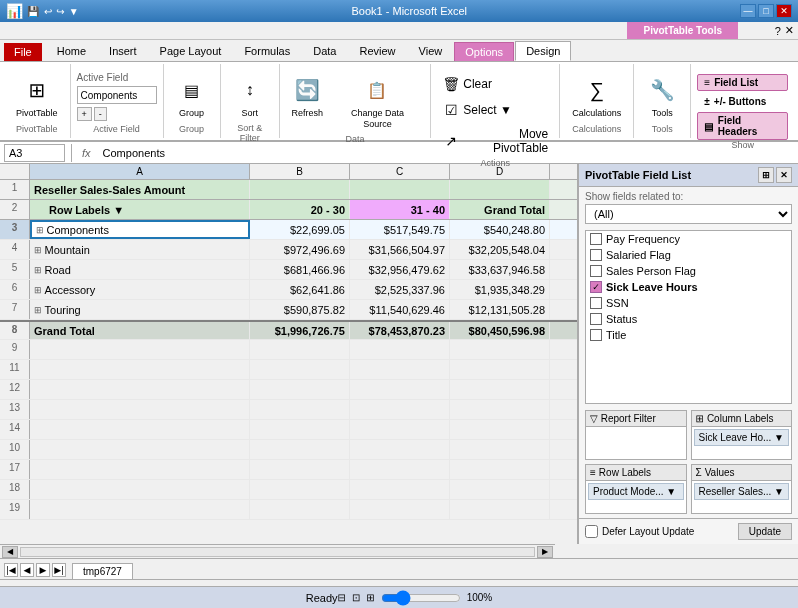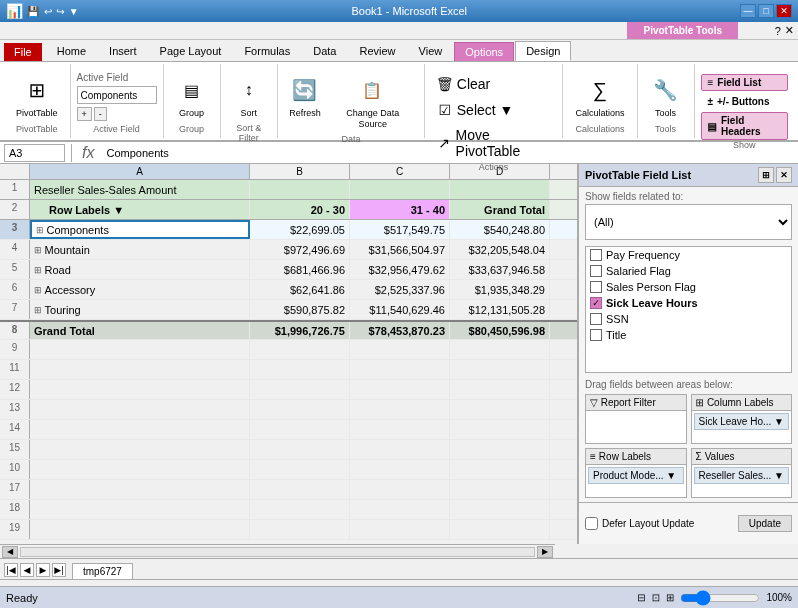--- a/index.html
+++ b/index.html
@@ -116,21 +116,21 @@
       display: flex;
       flex-direction: row;
       align-items: center;
       gap: 3px;
       padding: 2px 4px;
       cursor: pointer;
       border: 1px solid transparent;
       border-radius: 2px;
     }
     .ribbon-btn-small-icon { width: 18px; height: 18px; display: flex; align-items: center; justify-content: center; font-size: 14px; }
-    .ribbon-btn-small-label { font-size: 14px; }
+    .ribbon-btn-small-label { font-size: 12px; text-align: right; }
     .show-btn {
       display: flex;
       align-items: center;
       gap: 4px;
       padding: 2px 6px;
       cursor: pointer;
       border: 1px solid transparent;
       border-radius: 2px;
       font-size: 10px;
       font-weight: bold;
@@ -148,21 +148,21 @@
       padding: 0 4px;
     }
     .name-box {
       width: 61px;
       border: 1px solid #ababab;
       padding: 1px 4px;
       font-size: 11px;
       height: 18px;
     }
     .formula-divider { width: 1px; height: 18px; background: #ababab; margin: 0 2px; }
-    .formula-fx { font-size: 16px; color: #666; padding: 0 4px; font-style: italic; }
+    .formula-fx { font-size: 11px; color: #666; padding: 0 4px; font-style: italic; }
     .formula-input {
       flex: 1;
       border: none;
       outline: none;
       font-size: 11px;
       padding: 0 4px;
     }
 
     
     .spreadsheet {
@@ -256,21 +256,21 @@
       align-items: center;
       justify-content: space-between;
       border-bottom: 1px solid #ababab;
     }
     .panel-header-buttons { display: flex; gap: 2px; }
     .panel-header-btn { width: 16px; height: 16px; background: #e8e8e8; border: 1px solid #ababab; cursor: pointer; font-size: 9px; display: flex; align-items: center; justify-content: center; }
     .panel-section { padding: 4px 6px; }
     .panel-label { font-size: 10px; color: #666; margin-bottom: 2px; }
     .panel-dropdown {
       width: 100%;
-      height: 36px;
+      height: 20px;
       border: 1px solid #ababab;
       background: white;
       font-size: 11px;
       padding: 0 4px;
     }
     .field-list {
       flex: 1;
       background: white;
       border: 1px solid #ababab;
       margin: 2px 6px;
@@ -321,40 +321,40 @@
       border: 1px solid #b0c0d0;
       margin: 2px;
       font-size: 10px;
       cursor: pointer;
     }
 
     .panel-footer {
       display: flex;
       align-items: center;
       justify-content: space-between;
-      padding: 12px 6px;
+      padding: 4px 6px;
       border-top: 1px solid #ababab;
       background: #f5f5f5;
     }
     .defer-check { display: flex; align-items: center; gap: 4px; font-size: 10px; }
     .update-btn {
       padding: 2px 10px;
       background: #e0e0e0;
       border: 1px solid #ababab;
       font-size: 10px;
       cursor: pointer;
     }
 
     
     .status-bar {
       background: #d0d8e8;
       height: 22px;
       display: flex;
       align-items: center;
-      justify-content: space-between;
+      justify-content: center;
       padding: 7px 6px;
       border-top: 1px solid #ababab;
       position: absolute;
       bottom: 0;
       left: 0;
       right: 0;
     }
     .status-right { display: flex; align-items: center; gap: 6px; font-size: 10px; }
     .sheet-tab {
       padding: 2px 10px;
@@ -547,21 +547,21 @@
       <div class="col-header col-b">B</div>
       <div class="col-header col-c">C</div>
       <div class="col-header col-d">D</div>
       <div style="flex:1; border-right:none; background:#f0f0f0; text-align:center; font-size:10px; padding:2px 0;"></div>
     </div>
 
     <div class="spreadsheet-body">
 
       <div class="ss-row header-row">
         <div class="row-num">1</div>
-        <div class="cell cell-a" style="font-weight:normal; background:#d0e8d0;">Reseller Sales-Sales Amount</div>
+        <div class="cell cell-a" style="font-weight:bold; background:#d0e8d0;">Reseller Sales-Sales Amount</div>
         <div class="cell cell-b" style="background:#d0e8d0;"></div>
         <div class="cell cell-c" style="background:#d0e8d0;"></div>
         <div class="cell cell-d" style="background:#d0e8d0;"></div>
       </div>
 
       <div class="ss-row header-row">
         <div class="row-num">2</div>
         <div class="cell cell-a" style="font-weight:bold; background:#d0e8d0;padding-left:19px;">Row Labels ▼</div>
         <div class="cell cell-b" style="font-weight:bold; background:#d0e8d0;">20 - 30</div>
         <div class="cell cell-c" style="font-weight:bold; background:#f0abfc;">31 - 40</div>
@@ -645,27 +645,20 @@
           <div class="cell cell-d"></div>
         </div>
       <div class="ss-row">
           <div class="row-num">14</div>
           <div class="cell cell-a"></div>
           <div class="cell cell-b"></div>
           <div class="cell cell-c"></div>
           <div class="cell cell-d"></div>
         </div>
       <div class="ss-row">
-          <div class="row-num">15</div>
-          <div class="cell cell-a"></div>
-          <div class="cell cell-b"></div>
-          <div class="cell cell-c"></div>
-          <div class="cell cell-d"></div>
-        </div>
-      <div class="ss-row">
           <div class="row-num">10</div>
           <div class="cell cell-a"></div>
           <div class="cell cell-b"></div>
           <div class="cell cell-c"></div>
           <div class="cell cell-d"></div>
         </div>
       <div class="ss-row">
           <div class="row-num">17</div>
           <div class="cell cell-a"></div>
           <div class="cell cell-b"></div>
@@ -721,26 +714,29 @@
       <div class="field-item checked">
         <div class="field-checkbox checked">✓</div>
         <span style="font-weight:bold;">Sick Leave Hours</span>
       </div>
       <div class="field-item">
         <div class="field-checkbox"></div>
         <span>SSN</span>
       </div>
       <div class="field-item">
         <div class="field-checkbox"></div>
+        <span>Status</span>
+      </div>
+      <div class="field-item">
+        <div class="field-checkbox"></div>
         <span>Title</span>
       </div>
     </div>
 
     <div class="drag-area">
-      <div class="drag-label">Drag fields between areas below:</div>
       <div class="drag-grid">
 
         <div class="drag-zone">
           <div class="drag-zone-header">
             <span>▽</span>
             <span>Report Filter</span>
           </div>
         </div>
 
         <div class="drag-zone">

